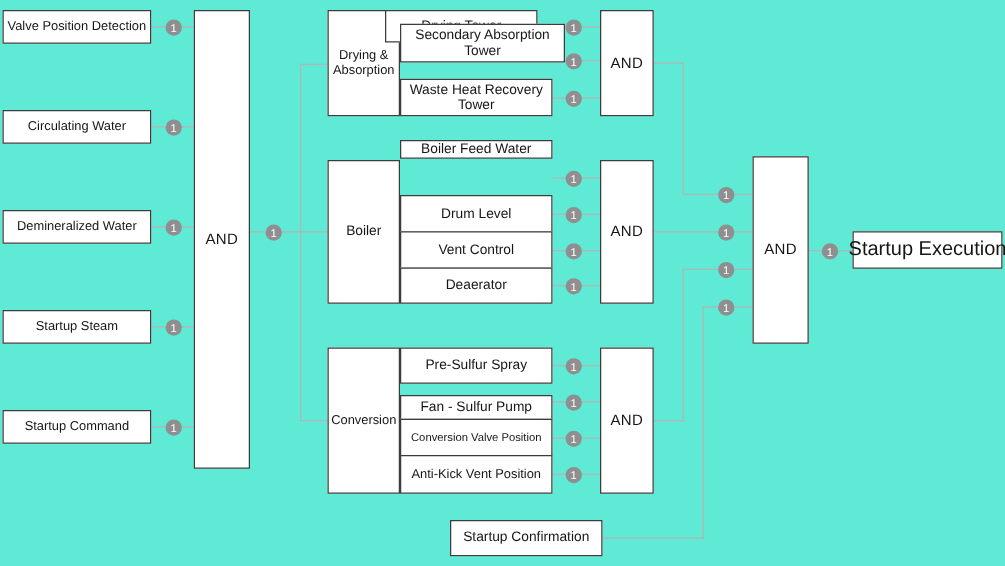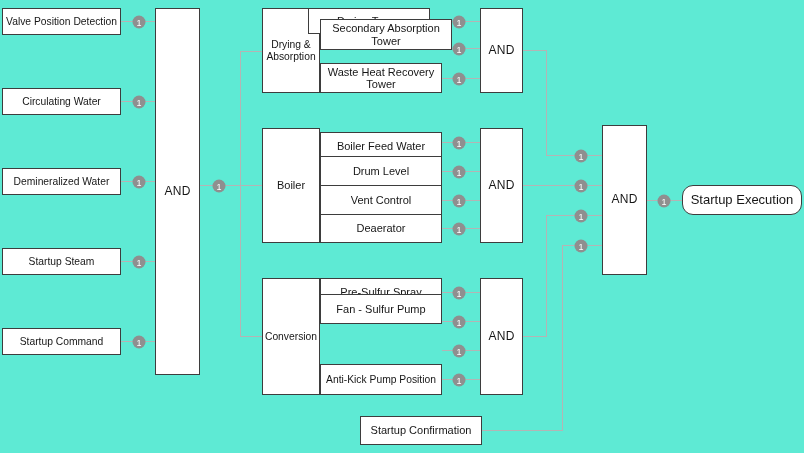--- a/index.html
+++ b/index.html
@@ -10,21 +10,21 @@
   .box {
     position:absolute; border:1px solid #3d3d3d; background:#ffffff;
     display:flex; align-items:center; justify-content:center;
     text-align:center; font-size:11px; color:#161616; line-height:1.12;
     padding:1px 2px;
   }
   .nowrap { white-space:nowrap; }
   .gate { font-size:12px; letter-spacing:0.3px; }
   .xs { font-size:9px; }
   .sm { font-size:10.3px; }
-  .lg { font-size:13px;border-radius:11px; }
+  .lg { font-size:16px; }
 
   .hl { position:absolute; height:1px; background:#b4b4b4; }
   .vl { position:absolute; width:1px;  background:#b4b4b4; }
 
   .badge {
     position:absolute; width:13px; height:13px; border-radius:50%;
     background:#8f8f8f; color:#ffffff; font-size:9px;
     display:flex; align-items:center; justify-content:center;
     transform:translate(-50%,-50%);
   }
@@ -83,30 +83,31 @@
 
   <div class="box gate" style="left:155px;top:8px;width:45px;height:367px">AND</div>
 
   <div class="box sm" style="left:262px;top:8px;width:58px;height:85px">Drying &amp; Absorption</div>
   <div class="box nowrap" style="left:308px;top:8px;width:122px;height:26px">Drying Tower</div>
   <div class="box" style="left:320px;top:19px;width:132px;height:31px">Secondary Absorption Tower</div>
   <div class="box" style="left:320px;top:63px;width:122px;height:30px">Waste Heat Recovery Tower</div>
   <div class="box gate" style="left:480px;top:8px;width:43px;height:85px">AND</div>
 
   <div class="box" style="left:262px;top:128px;width:58px;height:115px">Boiler</div>
-  <div class="box nowrap" style="left:320px;top:132px;width:122px;height:29px">Boiler Feed Water</div>
+  <div class="box nowrap" style="left:320px;top:112px;width:122px;height:15px">Boiler Feed Water</div>
   <div class="box nowrap" style="left:320px;top:156px;width:122px;height:30px">Drum Level</div>
   <div class="box nowrap" style="left:320px;top:185px;width:122px;height:30px">Vent Control</div>
   <div class="box nowrap" style="left:320px;top:214px;width:122px;height:29px">Deaerator</div>
   <div class="box gate" style="left:480px;top:128px;width:43px;height:115px">AND</div>
 
   <div class="box sm" style="left:262px;top:278px;width:58px;height:117px">Conversion</div>
   <div class="box nowrap" style="left:320px;top:278px;width:122px;height:29px">Pre-Sulfur Spray</div>
-  <div class="box nowrap" style="left:320px;top:294px;width:122px;height:30px">Fan - Sulfur Pump</div>
-  <div class="box sm nowrap" style="left:320px;top:364px;width:122px;height:31px">Anti-Kick Pump Position</div>
+  <div class="box nowrap" style="left:320px;top:316px;width:122px;height:20px">Fan - Sulfur Pump</div>
+  <div class="box xs nowrap" style="left:320px;top:335px;width:122px;height:30px">Conversion Valve Position</div>
+  <div class="box sm nowrap" style="left:320px;top:364px;width:122px;height:31px">Anti-Kick Vent Position</div>
   <div class="box gate" style="left:480px;top:278px;width:43px;height:117px">AND</div>
 
   <div class="box gate" style="left:602px;top:125px;width:45px;height:150px">AND</div>
 
   <div class="box nowrap" style="left:360px;top:416px;width:122px;height:29px">Startup Confirmation</div>
 
   <div class="box lg nowrap" style="left:682px;top:185px;width:120px;height:30px">Startup Execution</div>
 
   <div class="badge" style="left:139px;top:22px">1</div>
   <div class="badge" style="left:139px;top:102px">1</div>

